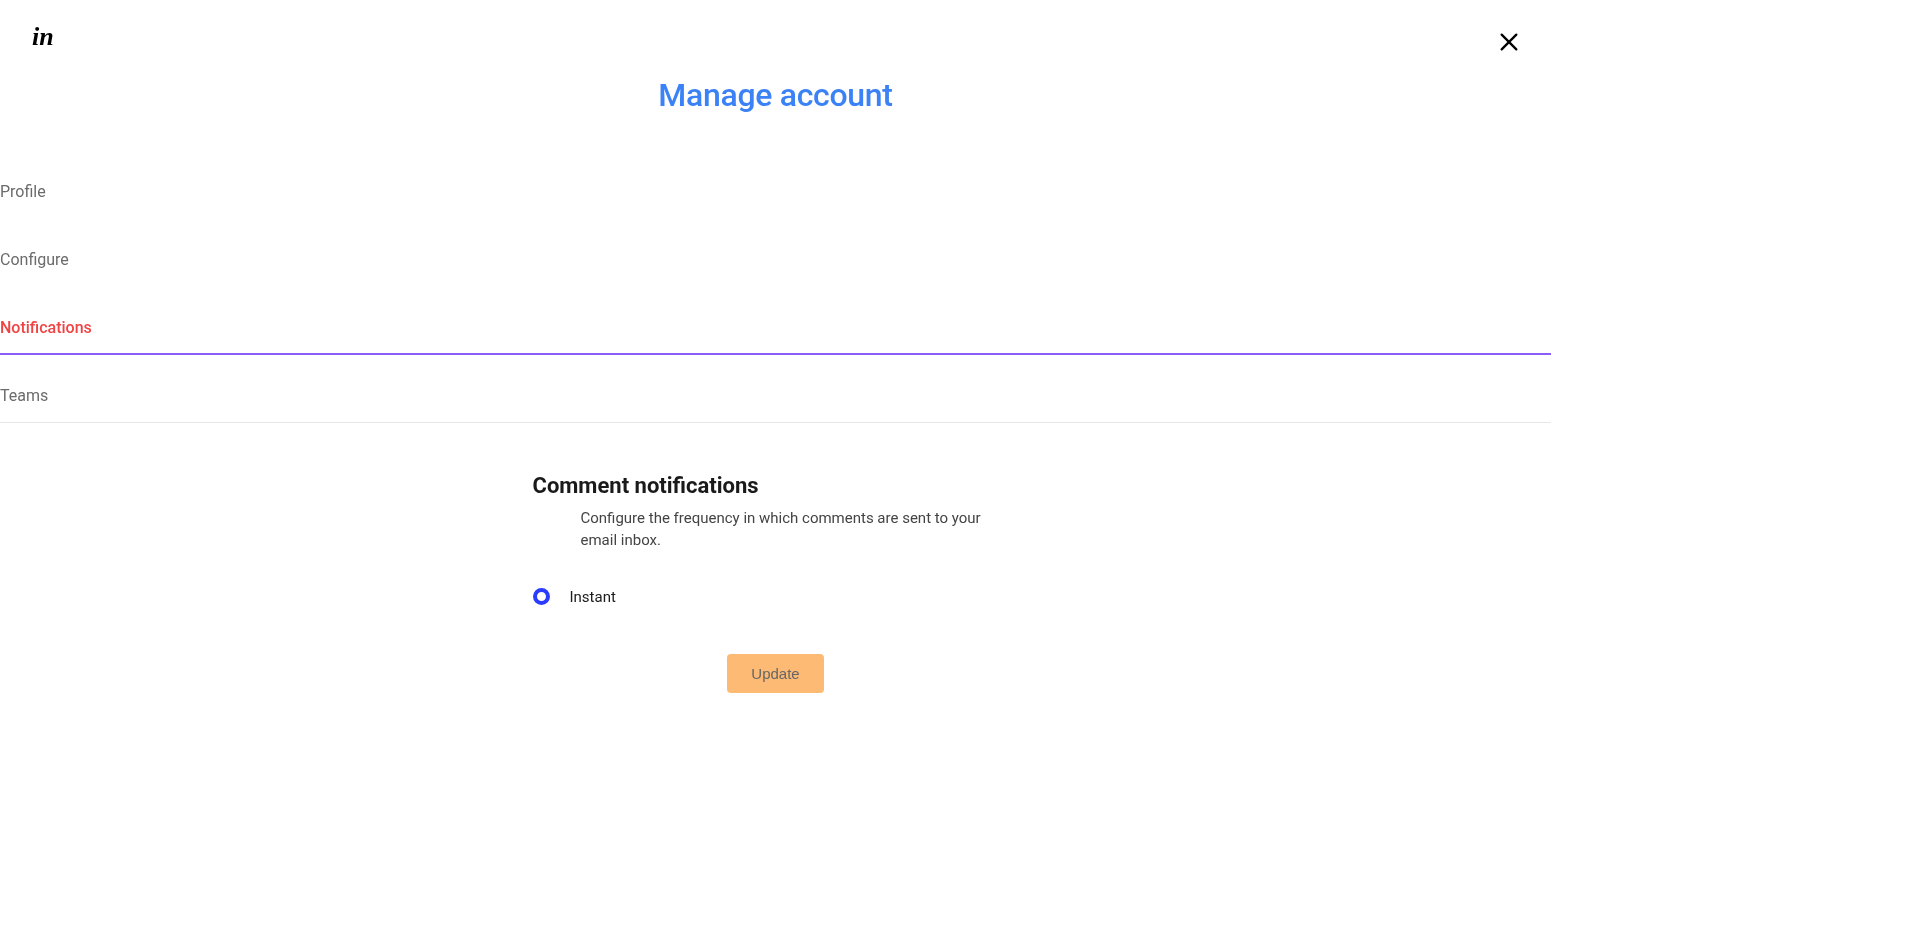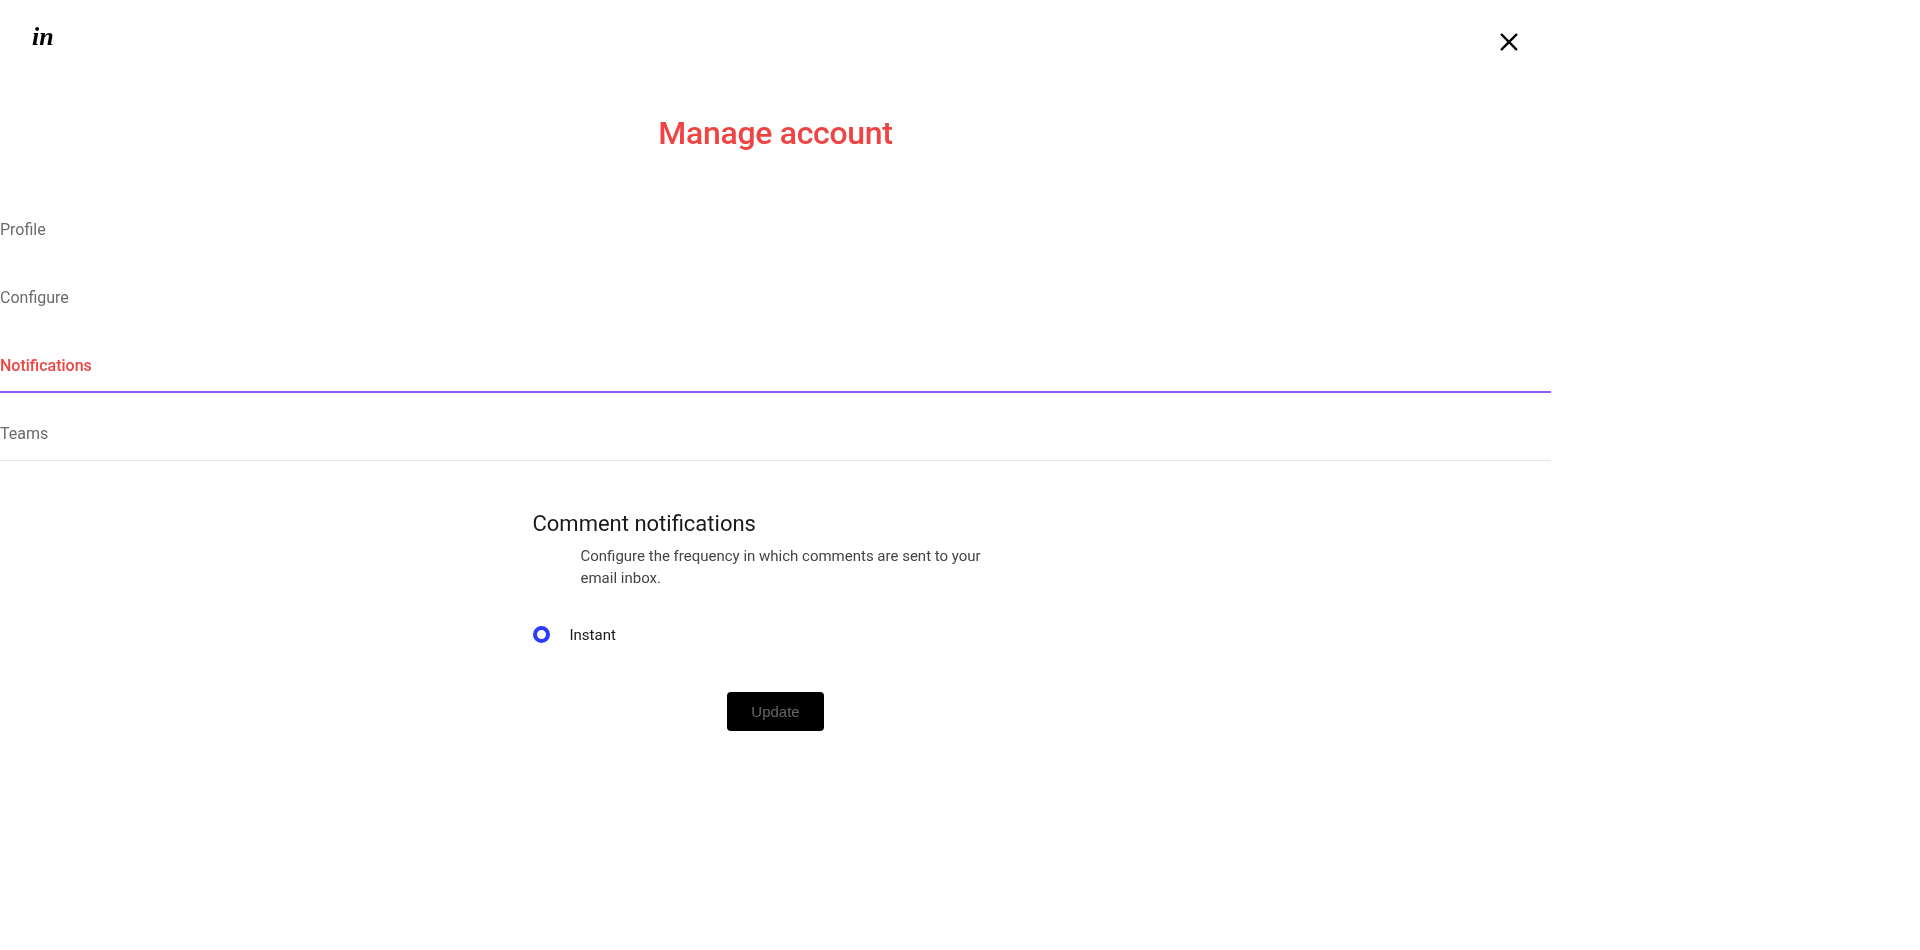--- a/index.html
+++ b/index.html
@@ -43,22 +43,22 @@
     
     .close-btn svg {
       width: 22px;
       height: 22px;
     }
     
     .page-title {
       text-align: center;
       font-size: 32px;
       font-weight: 500;
-      color: #ef4444;
-      margin-top: 114px;
+      color: #3b82f6;
+      margin-top: 76px;
       letter-spacing: -0.3px;
     }
     
     .tabs-wrapper {
       border-bottom: 1px solid #e6e6e6;
       margin-top: 68px;
     }
     
     .tabs {
       display: flex;
@@ -83,21 +83,21 @@
     }
     
     .content {
       max-width: 486px;
       margin: 0 auto;
       padding-top: 50px;
     }
     
     .section-title {
       font-size: 22px;
-      font-weight: 400;
+      font-weight: 700;
       color: #1a1a1a;
       margin-bottom: 10px;
     }
     
     .section-description {
       font-size: 15px;
       color: #444;
       line-height: 1.45;
       margin-left: 48px;
     }
@@ -130,21 +130,21 @@
     
     .radio-label {
       font-size: 15px;
       color: #1a1a1a;
     }
     
     .update-btn {
       display: block;
       margin: 48px auto 0;
       padding: 11px 24px;
-      background: #000000;
+      background: #fdba74;
       border: none;
       border-radius: 4px;
       font-size: 15px;
       color: #666;
       cursor: pointer;
     }
     
     
     html {
       overflow: hidden;

